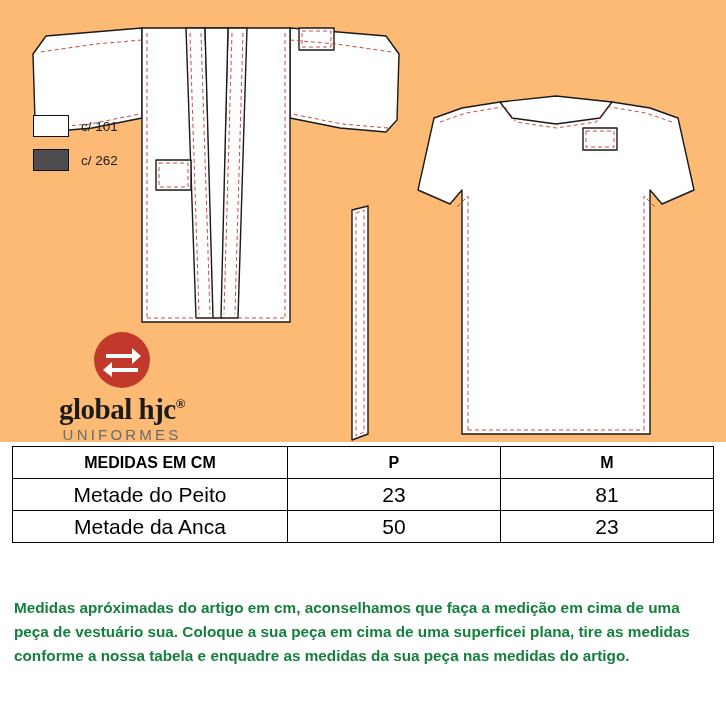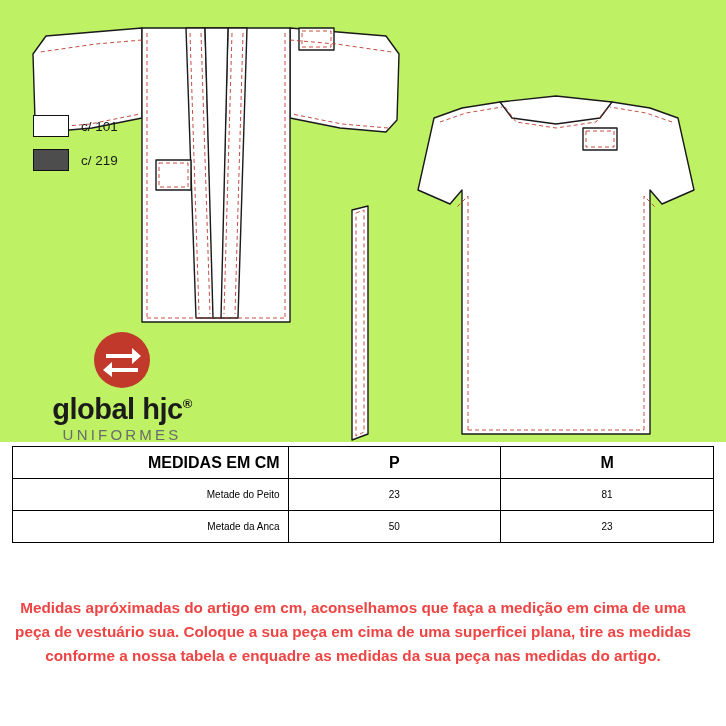--- a/index.html
+++ b/index.html
@@ -18,21 +18,21 @@
     position: relative;
     width: 726px;
     height: 726px;
   }
 
   
   .illustration {
     position: relative;
     width: 726px;
     height: 442px;
-    background: #bef264;
+    background: #fdba74;
   }
   .garment-svg {
     position: absolute;
     left: 0;
     top: 0;
   }
 
   
   .legend {
     position: absolute;
@@ -79,21 +79,21 @@
     position: absolute;
     left: 50%;
     top: 50%;
     transform: translate(-50%, -50%);
   }
   .brand-name {
     font-size: 29px;
     font-weight: bold;
     letter-spacing: -0.5px;
     color: #1b1b1b;
-    font-family: Liberation Sans, sans-serif;
+    font-family: Liberation Serif, serif;
     line-height: 1.05;
   }
   .brand-name .reg {
     font-size: 13px;
     vertical-align: super;
   }
   .brand-sub {
     font-size: 15px;
     letter-spacing: 3.2px;
     color: #6b6b6b;
@@ -106,48 +106,47 @@
     position: absolute;
     left: 12px;
     top: 446px;
     width: 702px;
     border-collapse: collapse;
     font-family: "Liberation Sans", sans-serif;
   }
   table.size-table th,
   table.size-table td {
     border: 1px solid #000000;
-    font-size: 10px;
+    font-size: 21px;
     height: 31px;
     padding: 0 8px;
   }
   table.size-table thead th {
     font-weight: bold;
     font-size: 16px;
   }
   .col-label {
-    text-align: right;
+    text-align: center;
     width: 276px;
   }
   .col-val {
     text-align: center;
     width: 213px;
   }
 
   
   .note {
     position: absolute;
-    left: 4px;
+    left: 14px;
     top: 596px;
     width: 698px;
-    text-align: center;
     font-size: 15.3px;
     font-weight: bold;
     line-height: 1.58;
-    color: #ef4444;
+    color: #15803d;
     font-family: "Liberation Sans", sans-serif;
   }
 </style>
 </head>
 <body>
 
 <div class="sheet">
 
   <div class="illustration">
     <svg class="garment-svg" width="726" height="442" viewBox="0 0 726 442">
@@ -218,21 +217,21 @@
       </g>
     </svg>
 
     <div class="legend">
       <div class="legend-row">
         <span class="swatch" style="background:#ffffff"></span>
         <span class="legend-label">c/ 101</span>
       </div>
       <div class="legend-row">
         <span class="swatch" style="background:#4d4d4d"></span>
-        <span class="legend-label">c/ 219</span>
+        <span class="legend-label">c/ 262</span>
       </div>
     </div>
 
     <div class="brand">
       <div class="brand-mark">
         <svg class="arrows" width="40" height="34" viewBox="0 0 40 34">
           <path d="M4 11 H30 V5 L39 13 L30 21 V15 H4 Z" fill="#ffffff"></path>
           <path d="M36 25 H10 V19 L1 27 L10 34 V29 H36 Z" fill="#ffffff"></path>
         </svg>
       </div>

